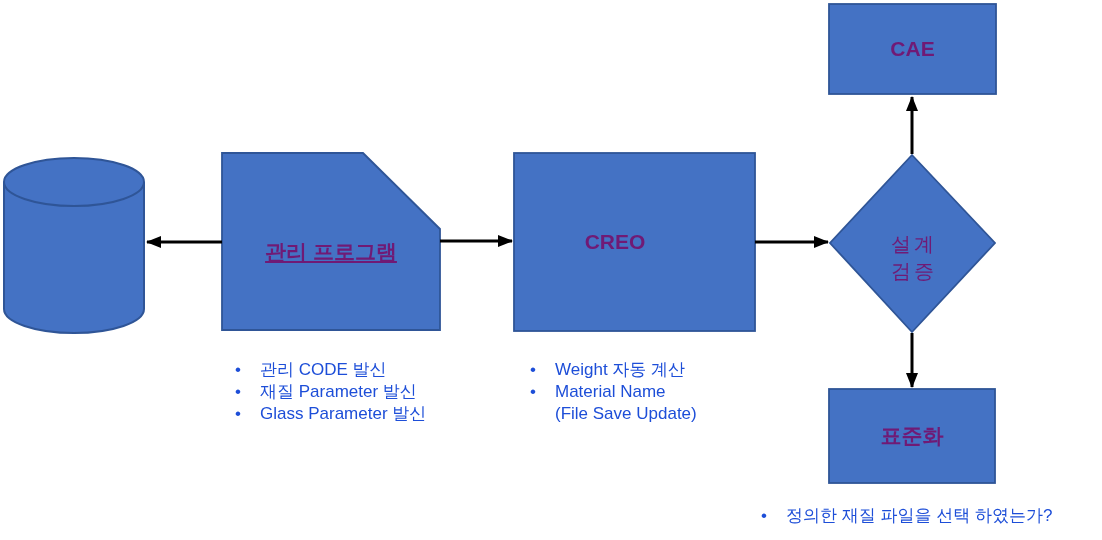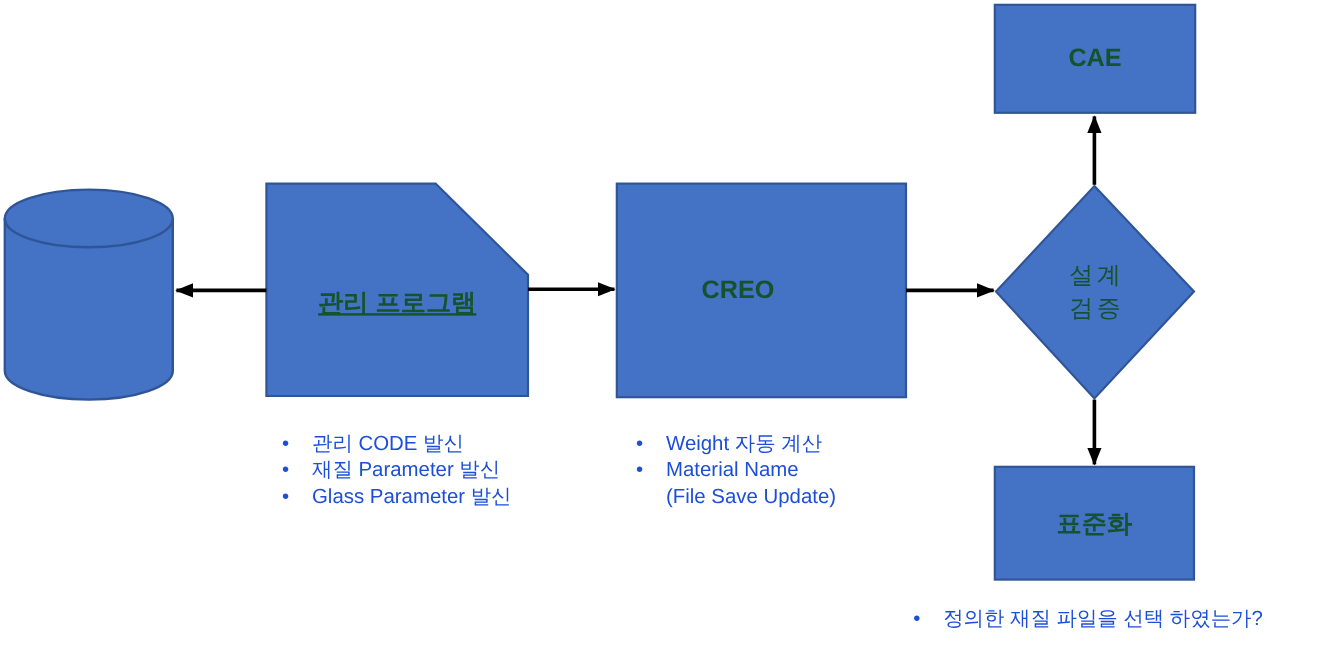--- a/index.html
+++ b/index.html
@@ -16,27 +16,27 @@
   svg .cyl   { stroke-width: 2; }
   svg .arrow { stroke-width: 3; fill: none; }
 
   .label {
     position: absolute;
     display: flex;
     align-items: center;
     justify-content: center;
     text-align: center;
     white-space: pre-line;
-    color: #14532d;
+    color: #701a75;
     font-weight: 700;
   }
   .label-material { left: 4px;   top: 160px; width: 140px; height: 173px; font-size: 20px; line-height: 23px; }
   .label-mgmt     { left: 222px; top: 153px; width: 218px; height: 177px; font-size: 21px; padding-top: 20px; box-sizing: border-box; text-decoration: underline; }
   .label-creo     { left: 514px; top: 153px; width: 202px; height: 178px; font-size: 21px; }
-  .label-design   { left: 830px; top: 155px; width: 165px; height: 177px; font-size: 20px; line-height: 27px; font-weight: 400; letter-spacing: 3px; padding-left: 3px; box-sizing: border-box; }
+  .label-design   { left: 830px; top: 169px; width: 165px; height: 177px; font-size: 20px; line-height: 27px; font-weight: 400; letter-spacing: 3px; padding-left: 3px; box-sizing: border-box; }
   .label-cae      { left: 829px; top: 4px;   width: 167px; height: 90px;  font-size: 21px; }
   .label-std      { left: 829px; top: 389px; width: 166px; height: 94px;  font-size: 21px; }
 
   ul.notes {
     position: absolute;
     list-style: none;
     margin: 0;
     padding: 0;
     font-size: 17px;
     line-height: 22px;

